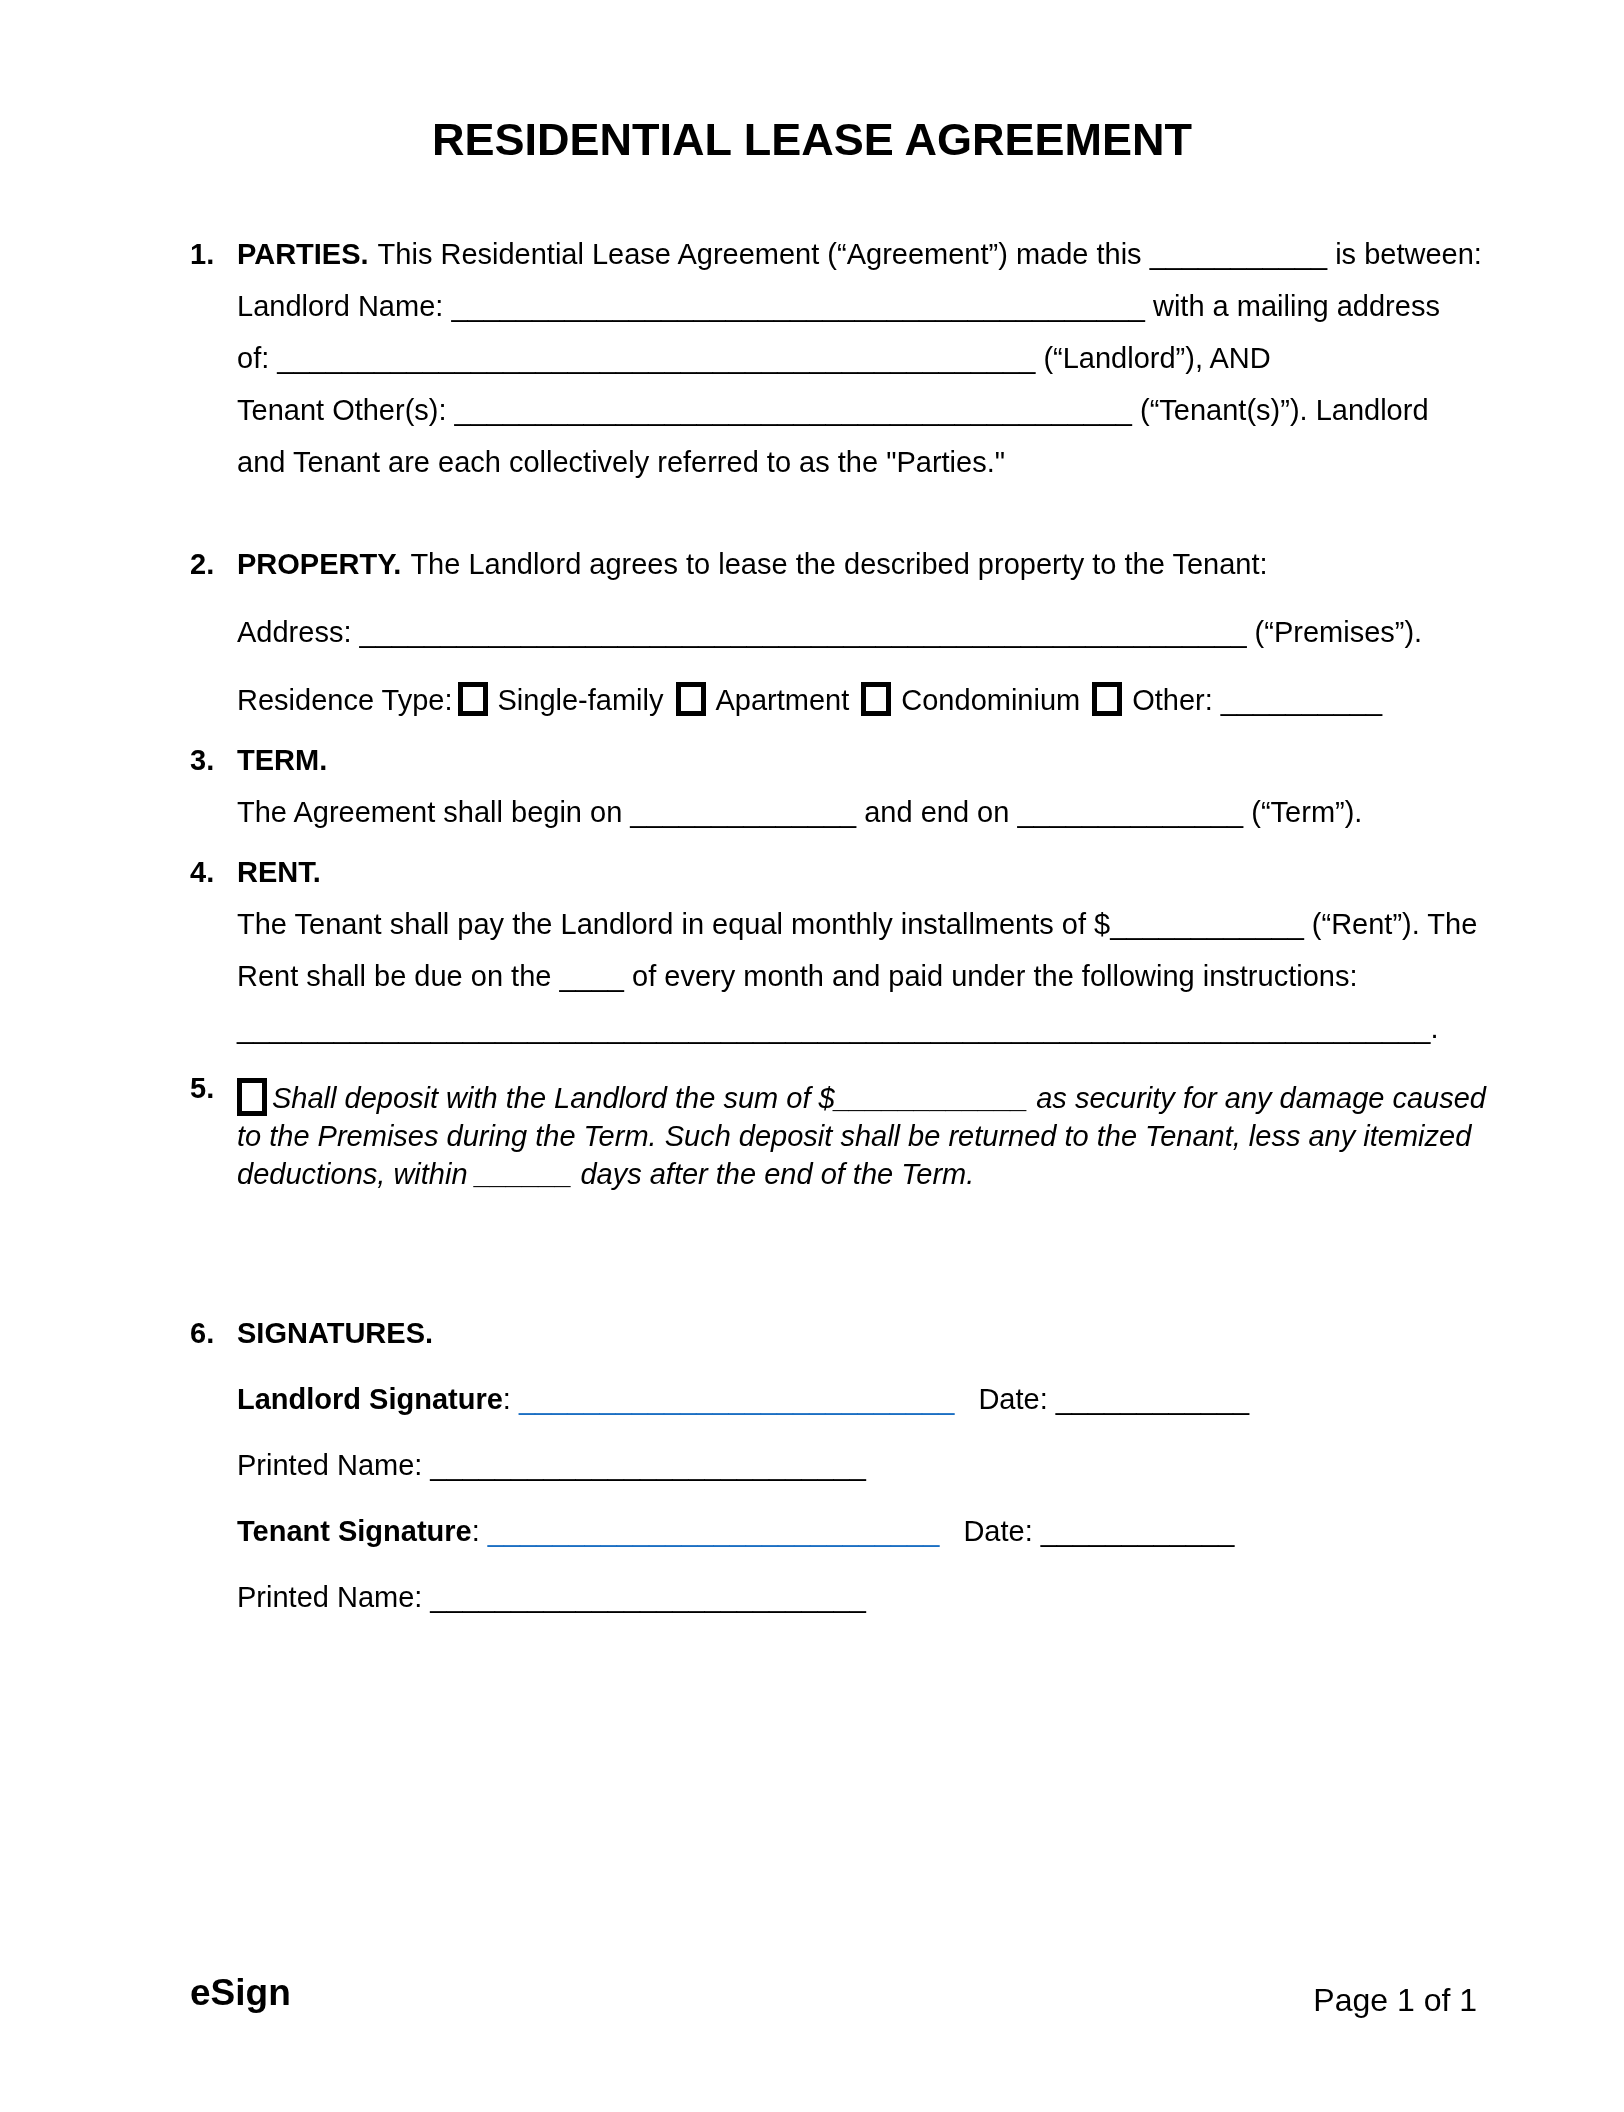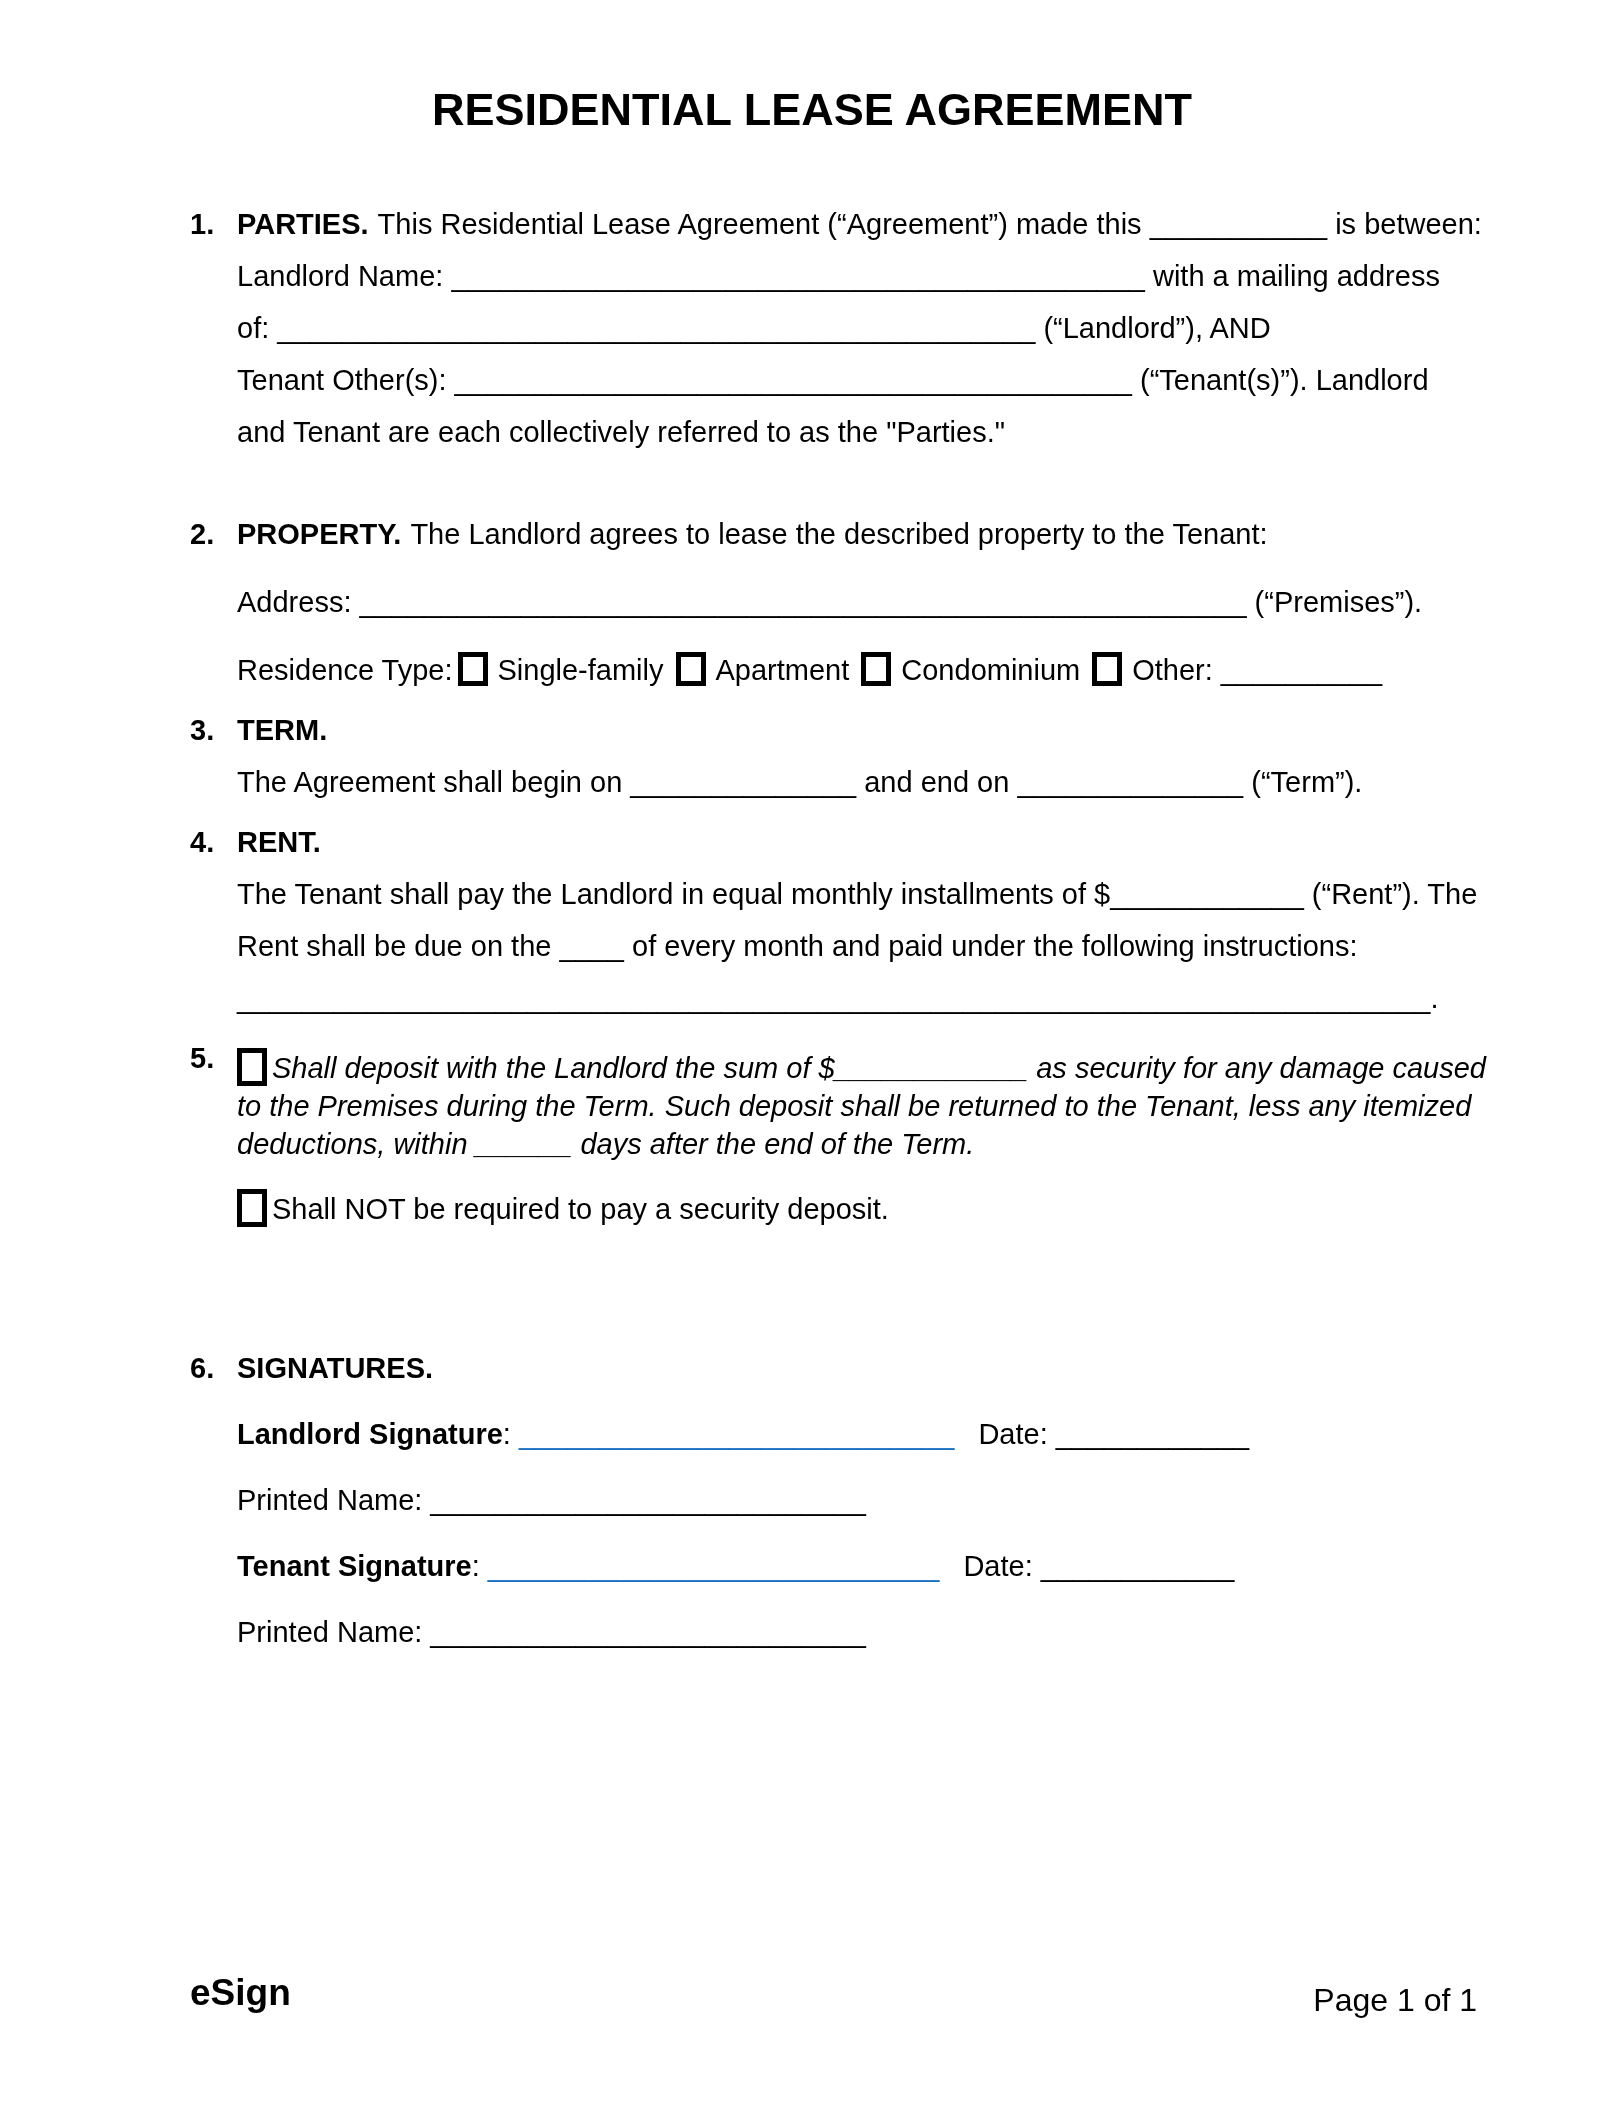--- a/index.html
+++ b/index.html
@@ -5,21 +5,21 @@
   html, body { margin: 0; padding: 0; background: #ffffff; }
   .page {
     position: relative;
     width: 1624px;
     height: 2112px;
     background: #ffffff;
     color: #000000;
     font-family: "Liberation Sans", "DejaVu Sans", sans-serif;
     font-size: 29px;
     box-sizing: border-box;
-    padding-top: 82px;
+    padding-top: 112px;
     overflow: hidden;
   }
   .title {
     text-align: center;
     font-size: 45px;
     font-weight: bold;
     line-height: 56px;
     white-space: nowrap;
   }
   .sec { display: flex; margin-left: 190px; margin-right: 140px; }
@@ -124,23 +124,20 @@
   </div>
 
   <div class="sec mt-s5">
     <div class="sec-num">5.</div>
     <div class="sec-content">
       <div class="mt-opt1">
         <div class="para-line"><span class="cb cb-para"></span><span>Shall deposit with the Landlord the sum of $____________ as security for any damage caused</span></div>
         <div class="para-line">to the Premises during the Term. Such deposit shall be returned to the Tenant, less any itemized</div>
         <div class="para-line">deductions, within ______ days after the end of the Term.</div>
       </div>
-      <div class="mt-opt2">
-        <div class="para-line"><span class="cb cb-para"></span><span>Shall NOT be required to pay a security deposit.</span></div>
-      </div>
     </div>
   </div>
 
   <div class="sec mt-s6">
     <div class="sec-num">6.</div>
     <div class="sec-content">
       <div class="line"><span class="bold">SIGNATURES.</span></div>
       <div class="line sig-row"><span class="bold">Landlord Signature</span><span>:</span><span class="sig-line gap8">___________________________</span><span class="gap24">Date:</span><span class="gap8">____________</span></div>
       <div class="line sig-row"><span>Printed Name:</span><span class="gap8">___________________________</span></div>
       <div class="line sig-row"><span class="bold">Tenant Signature</span><span>:</span><span class="sig-line gap8">____________________________</span><span class="gap24">Date:</span><span class="gap8">____________</span></div>

